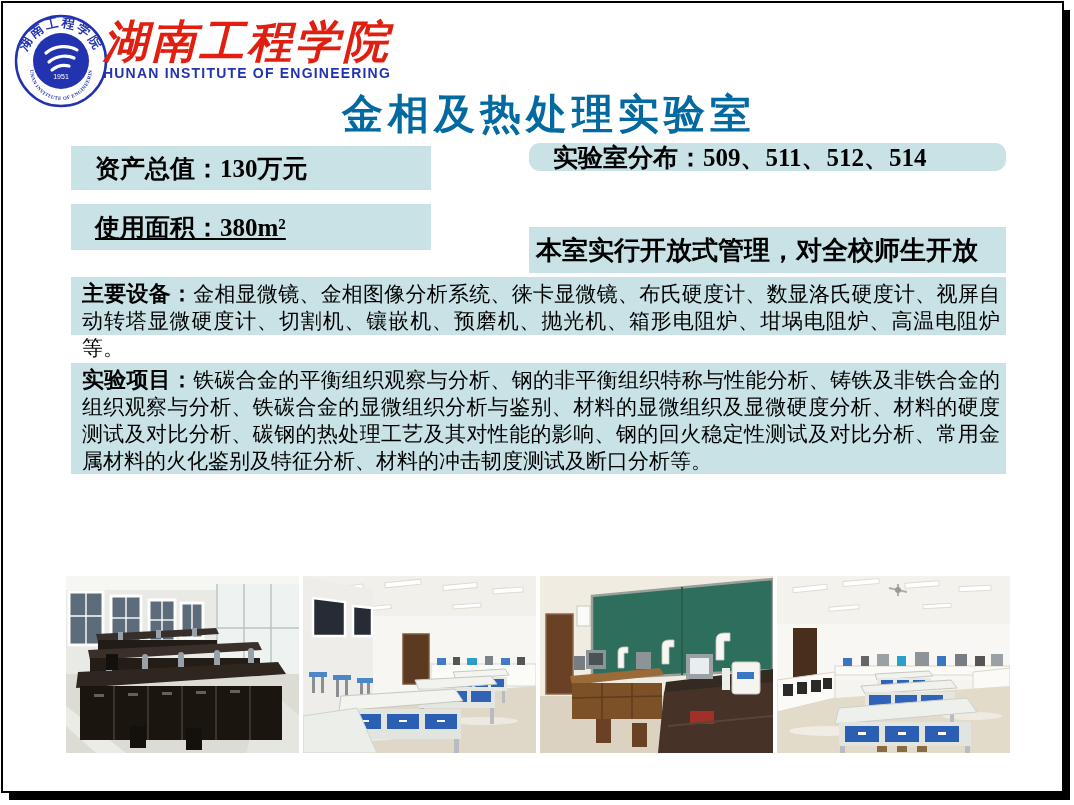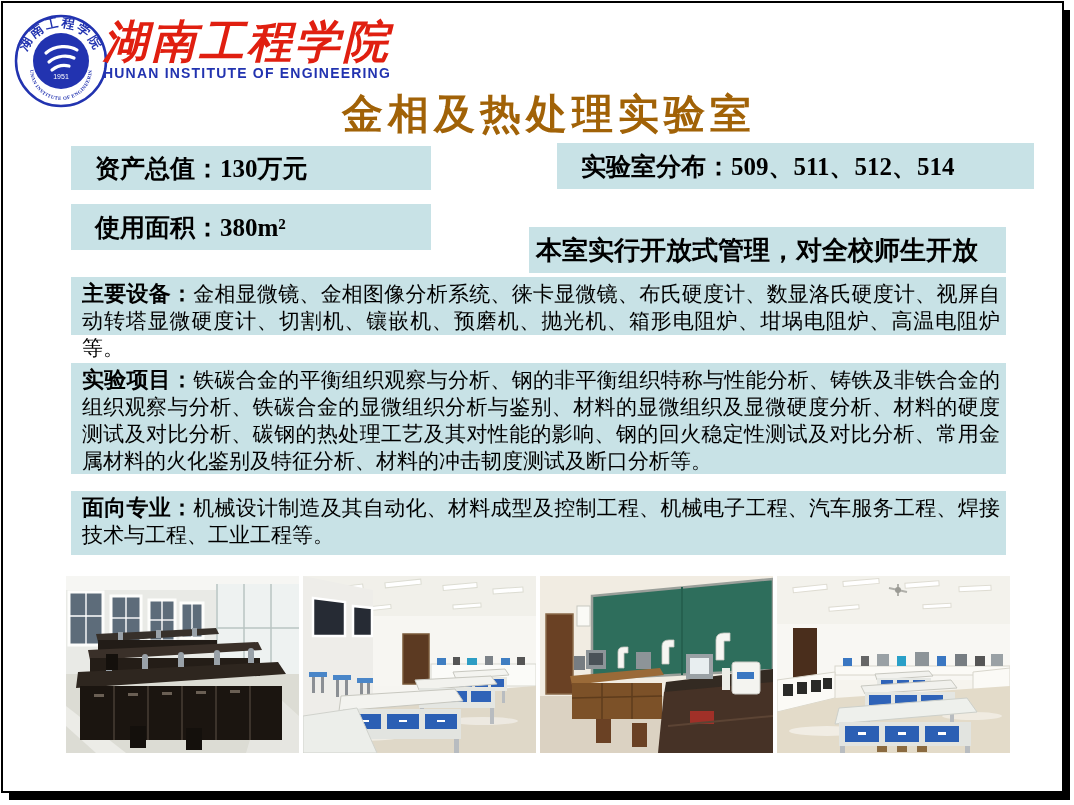--- a/index.html
+++ b/index.html
@@ -21,32 +21,32 @@
     letter-spacing:3px;line-height:46px;white-space:nowrap;
   }
   .school-name .en{
     font-family:"Liberation Sans","DejaVu Sans",sans-serif;
     font-size:14px;font-weight:bold;color:#2233b0;letter-spacing:1.2px;
     margin-top:0;white-space:nowrap;
   }
   .slide-title{
     position:absolute;left:0;top:84px;width:100%;text-align:center;
     padding-left:33px;box-sizing:border-box;
-    font-size:41px;font-weight:bold;color:#a16207;letter-spacing:5px;
+    font-size:41px;font-weight:bold;color:#0369a1;letter-spacing:5px;
     white-space:nowrap;
   }
   
   .infobox{
     position:absolute;background:#c8e2e6;display:flex;align-items:center;
     font-size:25px;font-weight:bold;box-sizing:border-box;padding-left:24px;
     white-space:nowrap;
   }
   #box-assets{left:68px;top:143px;width:360px;height:44px;}
-  #box-rooms {left:554px;top:140px;width:477px;height:46px;}
-  #box-area  {left:68px;top:201px;width:360px;height:46px;}
+  #box-rooms {left:526px;top:140px;width:477px;height:28px;border-radius:11px;}
+  #box-area  {left:68px;top:201px;width:360px;height:46px;text-decoration:underline;}
   #box-open  {left:526px;top:202px;width:477px;height:46px;padding-left:7px;font-size:26px;margin-top:22px;}
   
   .section{position:absolute;left:68px;width:935px;font-size:21px;line-height:27px;}
   .section .bg{position:absolute;left:0;top:0;width:100%;background:#c8e2e6;}
   .section .txt{position:relative;padding:3px 6px 0 11px;text-align:justify;}
   .section .lbl{font-weight:bold;font-size:22px;}
   #sec-equipment{top:274px;} #sec-equipment .bg{height:58px;}
   #sec-projects {top:360px;} #sec-projects  .bg{height:111px;}
   #sec-majors   {top:488px;} #sec-majors    .bg{height:64px;}
   
@@ -109,26 +109,20 @@
     </div>
   </div>
 
   <div class="section" id="sec-projects">
     <div class="bg"></div>
     <div class="txt">
       <span class="lbl">实验项目：</span><span>铁碳合金的平衡组织观察与分析、钢的非平衡组织特称与性能分析、铸铁及非铁合金的组织观察与分析、铁碳合金的显微组织分析与鉴别、材料的显微组织及显微硬度分析、材料的硬度测试及对比分析、碳钢的热处理工艺及其对性能的影响、钢的回火稳定性测试及对比分析、常用金属材料的火化鉴别及特征分析、材料的冲击韧度测试及断口分析等。</span>
     </div>
   </div>
 
-  <div class="section" id="sec-majors">
-    <div class="bg"></div>
-    <div class="txt">
-      <span class="lbl">面向专业：</span><span>机械设计制造及其自动化、材料成型及控制工程、机械电子工程、汽车服务工程、焊接技术与工程、工业工程等。</span>
-    </div>
-  </div>
 
   <figure class="photo" id="photo1" aria-label="金相实验室：深色实验台上摆放显微镜，左侧为窗户，右侧为玻璃隔断">
     <svg viewBox="0 0 233 177">
       <rect width="233" height="177" fill="#e9eae6"></rect>
       <rect width="233" height="14" fill="#f6f6f3"></rect>
       <g fill="#5d6c7a" stroke="#fdfdfb" stroke-width="3">
         <rect x="3" y="16" width="34" height="53"></rect>
         <rect x="45" y="20" width="30" height="47"></rect>
         <rect x="83" y="24" width="26" height="41"></rect>
         <rect x="115" y="27" width="22" height="35"></rect>

